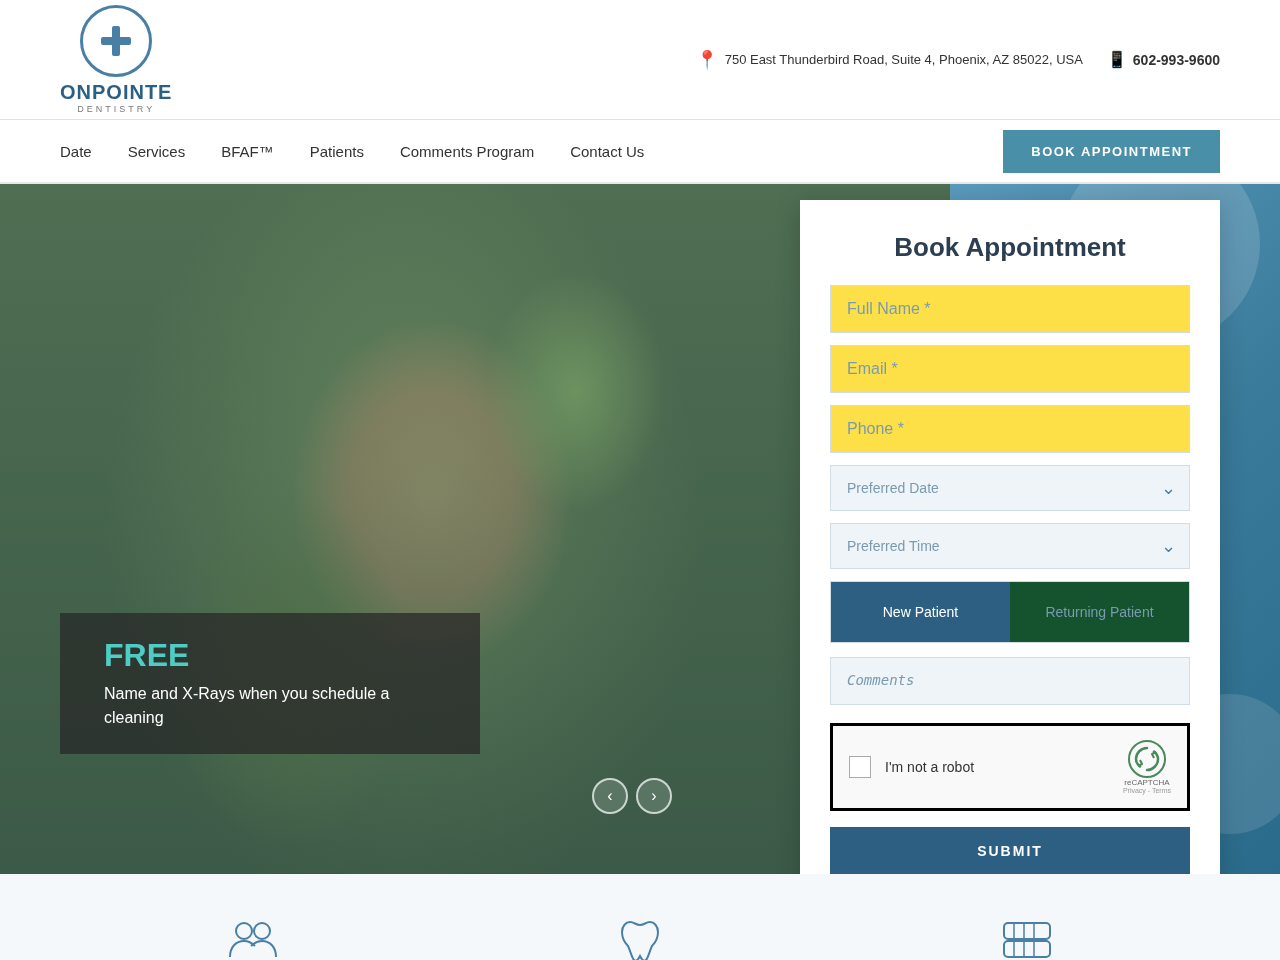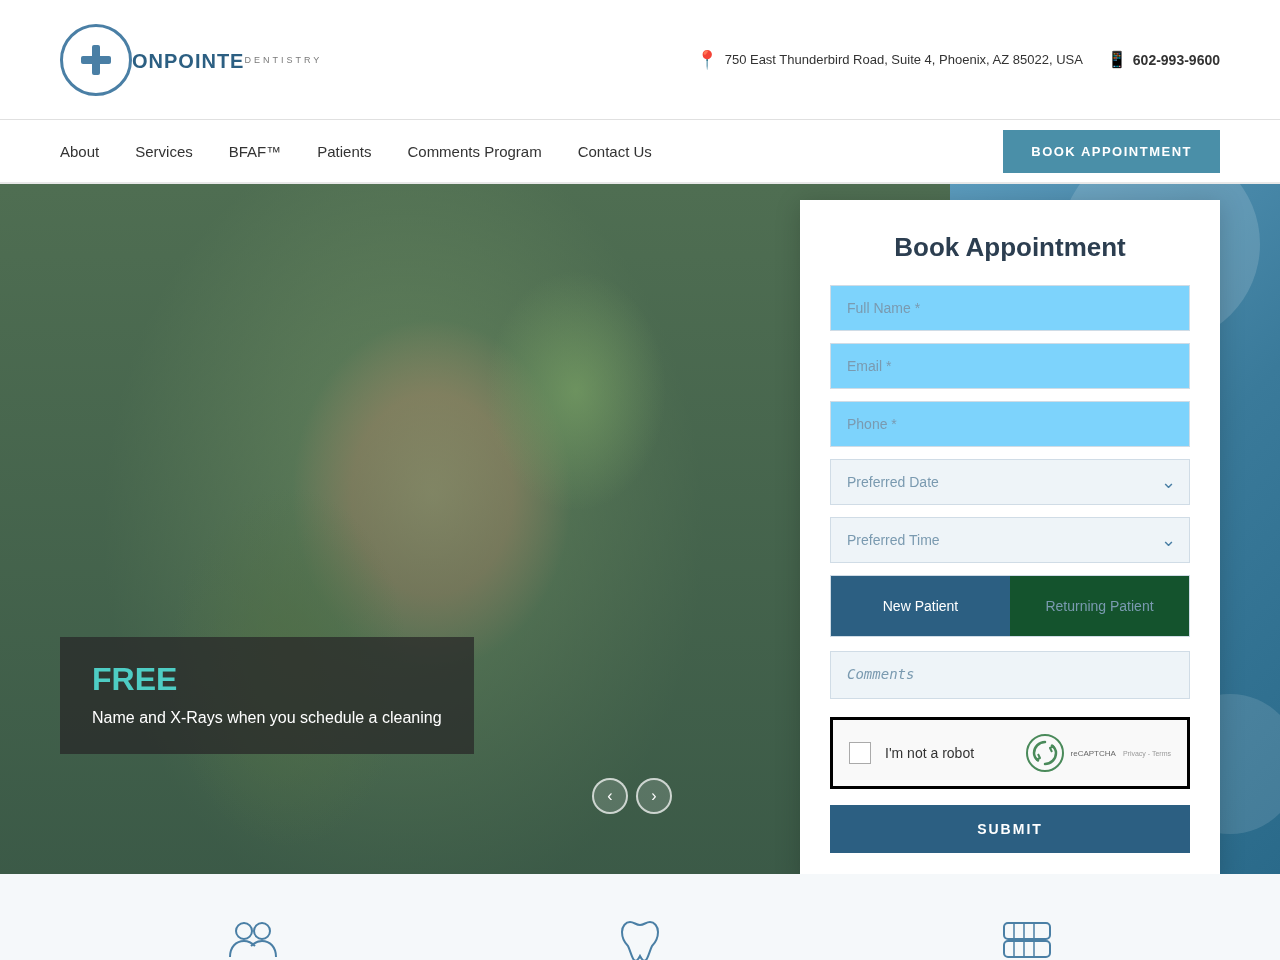--- a/index.html
+++ b/index.html
@@ -10,21 +10,21 @@
       display: flex;
       align-items: center;
       justify-content: space-between;
       padding: 12px 60px;
       background: #fff;
       border-bottom: 1px solid #e0e0e0;
       height: 120px;
     }
     .logo-area {
       display: flex;
-      flex-direction: row;
+      flex-direction: column;
       align-items: center;
     }
     .logo-circle {
       width: 72px;
       height: 72px;
       border: 3px solid #4a7fa5;
       border-radius: 50%;
       display: flex;
       align-items: center;
       justify-content: center;
@@ -152,21 +152,21 @@
       background: 
         radial-gradient(ellipse 150px 200px at 60% 30%, rgba(120,160,100,0.7) 0%, transparent 60%),
         radial-gradient(ellipse 200px 300px at 30% 70%, rgba(80,110,70,0.8) 0%, transparent 60%),
         linear-gradient(180deg, rgba(100,130,90,0.5) 0%, rgba(60,90,70,0.7) 100%);
     }
     .hero-overlay {
       position: absolute;
       bottom: 120px;
       left: 60px;
       background: rgba(40,40,40,0.75);
-      padding: 24px 32px;
+      padding: 24px 44px;
       max-width: 420px;
     }
     .hero-free {
       font-size: 32px;
       font-weight: 700;
       color: #4ecdc4;
       margin-bottom: 8px;
     }
     .hero-desc {
       font-size: 16px;
@@ -241,22 +241,22 @@
       font-size: 26px;
       color: #2c3e50;
       text-align: center;
       margin-bottom: 22px;
       font-weight: 600;
     }
     .form-input {
       width: 100%;
       padding: 14px 16px;
       border: 1px solid #d0dce6;
-      background: #7dd3fc;
-      font-size: 14px;
+      background: #fde047;
+      font-size: 16px;
       color: #555;
       margin-bottom: 12px;
       outline: none;
     }
     .form-input::placeholder { color: #7a9ab0; }
     .form-select-wrapper {
       position: relative;
       margin-bottom: 12px;
     }
     .form-select {
@@ -331,23 +331,23 @@
       background: #fff;
       flex-shrink: 0;
     }
     .captcha-text {
       font-size: 14px;
       color: #333;
       flex: 1;
     }
     .captcha-logo {
       display: flex;
-      flex-direction: row;
-      align-items: center;
-      gap: 7px;
+      flex-direction: column;
+      align-items: center;
+      gap: 0;
     }
     .captcha-icon {
       width: 38px;
       height: 38px;
     }
     .captcha-brand {
       font-size: 8px;
       color: #666;
       text-align: center;
     }
@@ -415,21 +415,21 @@
     </div>
     <div class="header-phone">
       <span class="phone-icon">📱</span>
       <span>602-993-9600</span>
     </div>
   </div>
 </header>
 
 <nav class="navbar">
   <div class="nav-links">
-    <a class="nav-link">About</a>
+    <a class="nav-link">Date</a>
     <a class="nav-link">Services</a>
     <a class="nav-link">BFAF™</a>
     <a class="nav-link">Patients</a>
     <a class="nav-link">Comments Program</a>
     <a class="nav-link">Contact Us</a>
   </div>
   <button class="book-btn">BOOK APPOINTMENT</button>
 </nav>
 
 <section class="hero">

